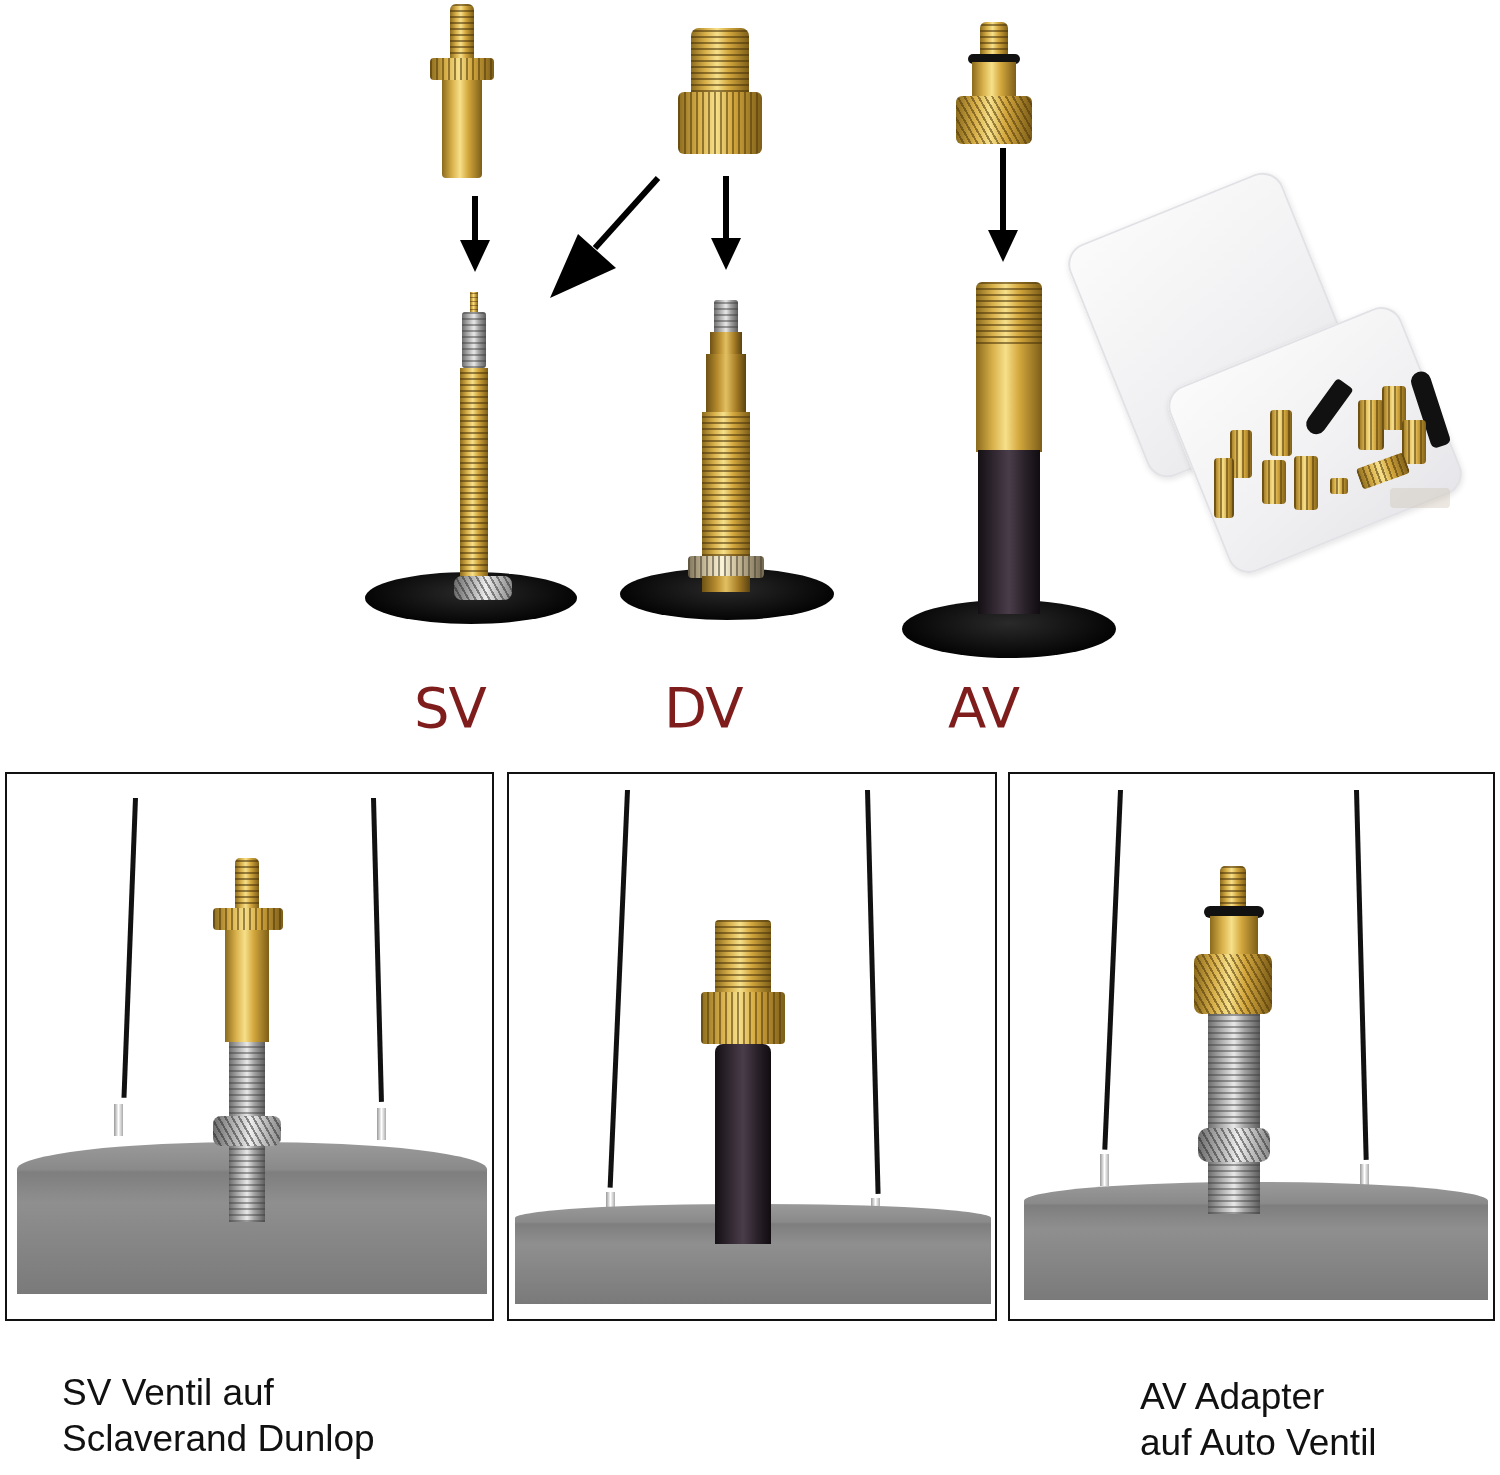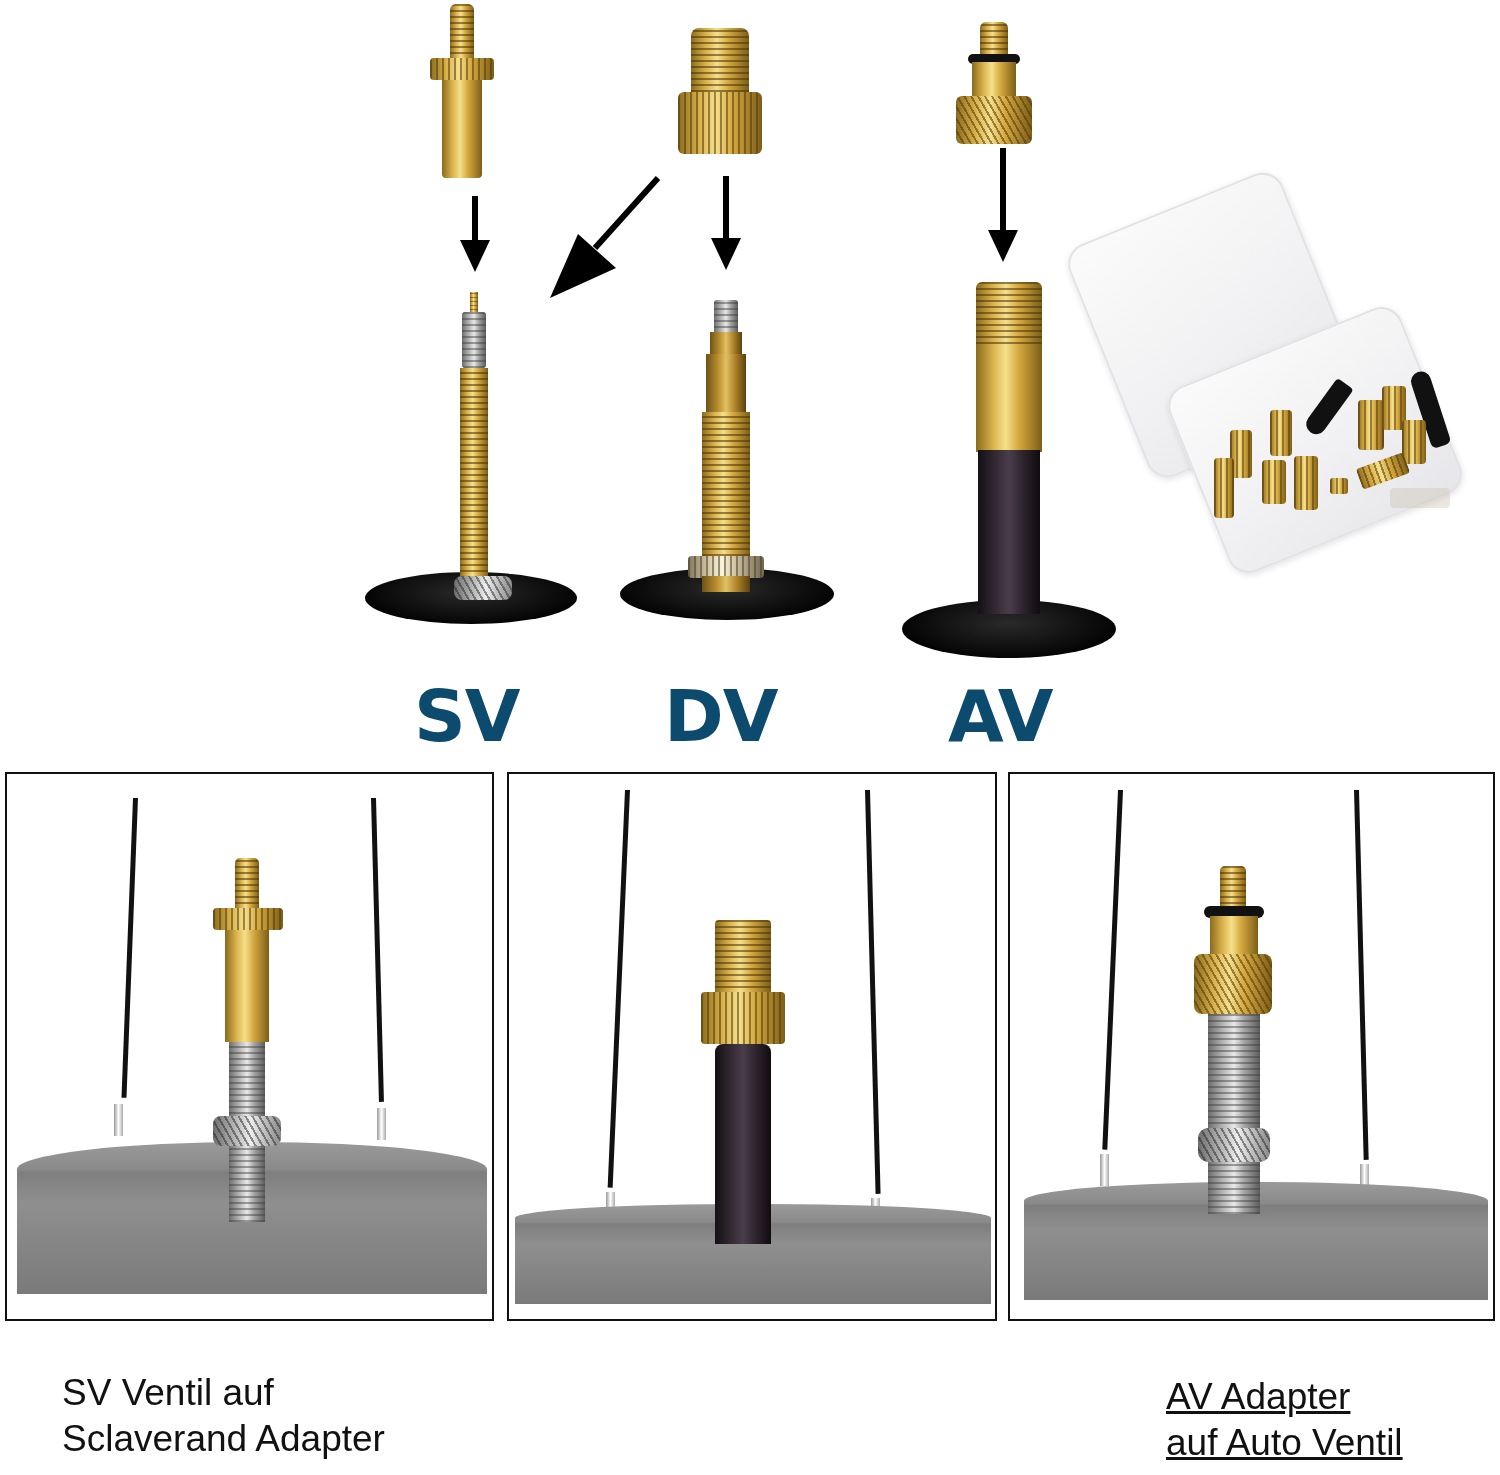--- a/index.html
+++ b/index.html
@@ -28,21 +28,21 @@
       repeating-linear-gradient(60deg, rgba(40,40,40,0.5) 0 2px, rgba(255,255,255,0) 2px 6px),
       linear-gradient(90deg, #6d6d6d 0%, #c8c8c8 40%, #eeeeee 55%, #8a8a8a 100%); }
   .rubber { background: linear-gradient(90deg, #141014 0%, #3a2f3a 35%, #4a3d4a 50%, #2a222a 75%, #100c10 100%); }
   .base-disc { background: radial-gradient(ellipse at 50% 40%, #2a2a2a 0%, #050505 70%); border-radius:50%; }
 
   
   .arrow-shaft { background:#000; }
   .arrow-head { width:0; height:0; border-left:15px solid transparent; border-right:15px solid transparent; border-top:32px solid #000; }
 
   
-  .type-label { font-family:"DejaVu Sans", sans-serif; font-weight:bold; font-size:72px; color:#0c4a6e; letter-spacing:-1px; line-height:1; }
+  .type-label { font-family:"DejaVu Sans", sans-serif; font-weight:normal; font-size:56px; color:#7f1d1d; letter-spacing:-1px; line-height:1; }
 
   
   .panel { border:2px solid #111; background:#fff; overflow:hidden; box-sizing:border-box; }
   .spoke { background:#111; width:5px; transform-origin:top center; }
   .spoke-nipple { background:linear-gradient(90deg,#999,#fff,#aaa); width:9px; height:32px; }
   .rim { background: linear-gradient(180deg, #9a9a9a 0%, #8a8a8a 18%, #7e7e7e 20%, #8f8f8f 40%, #7a7a7a 100%); border-radius: 50% 50% 0 0 / 18% 18% 0 0; }
 
   .caption { font-family:"Liberation Sans", sans-serif; font-size:37px; color:#111; line-height:46px; white-space:nowrap; }
 
   
@@ -181,20 +181,20 @@
     <div class="abs" style="left:10px;top:40px;width:60px;height:12px;background:#111;border-radius:6px;"></div>
     <div class="abs brass" style="left:16px;top:50px;width:48px;height:40px;"></div>
     <div class="abs knurl-diag" style="left:0;top:88px;width:78px;height:60px;border-radius:8px;"></div>
     <div class="abs steel-thread" style="left:14px;top:148px;width:52px;height:200px;"></div>
     <div class="abs steel-knurl" style="left:4px;top:262px;width:72px;height:34px;border-radius:10px;"></div>
   </div>
 </div>
 
 <div class="abs caption" style="left:62px;top:1370px;">
   <div>SV Ventil auf</div>
-  <div>Sclaverand Adapter</div>
+  <div>Sclaverand Dunlop</div>
 </div>
 <div class="abs caption" style="left:606px;top:1374px;">
 </div>
-<div class="abs caption" style="left:1166px;top:1374px;text-decoration:underline;">
+<div class="abs caption" style="left:1140px;top:1374px;">
   <div>AV Adapter</div>
   <div>auf Auto Ventil</div>
 </div>
 
 </body></html>

